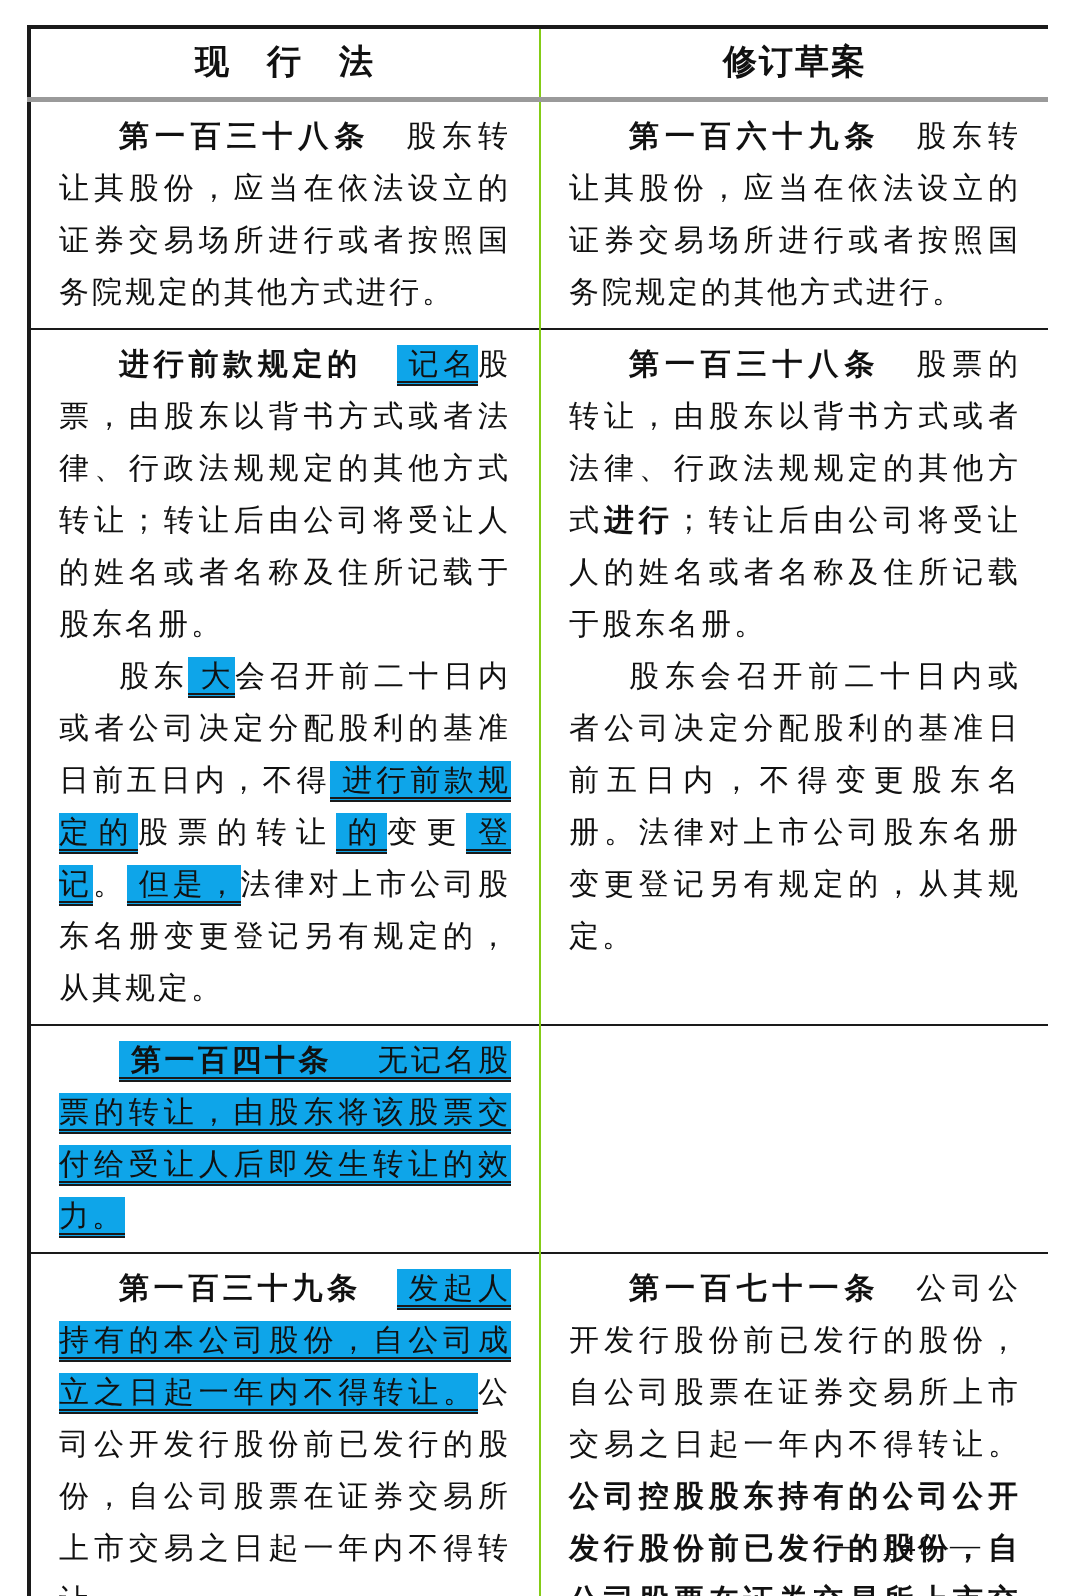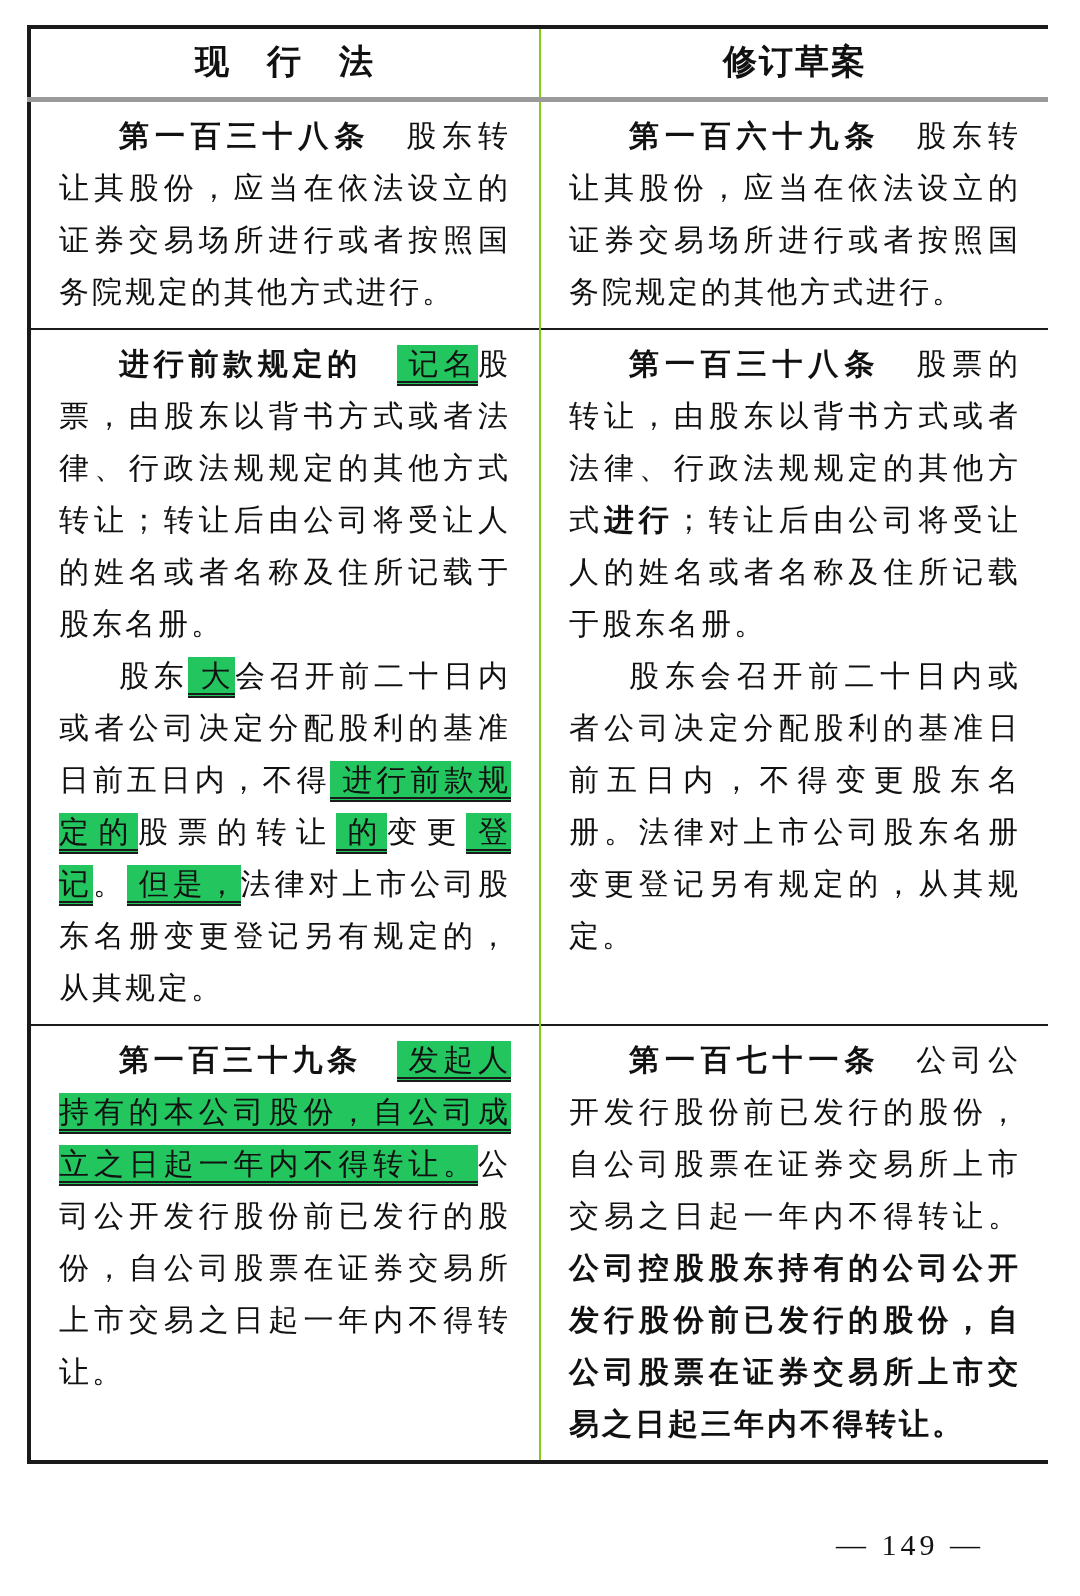--- a/index.html
+++ b/index.html
@@ -57,21 +57,21 @@
   .run { }
   .title {
     font-weight: bold;
     font-family: "Liberation Sans", sans-serif;
   }
   .add {
     font-weight: bold;
     font-family: "Liberation Sans", sans-serif;
   }
   .del {
-    background: #22c55e;
+    background: #0ea5e9;
     border-bottom: 5px double #1a1a1a;
     padding: 2px 0 1px 12px;
   }
   .footer {
     position: absolute;
     right: 64px;
     top: 1528px;
     font-size: 30px;
     letter-spacing: 4px;
     white-space: nowrap;
@@ -102,20 +102,26 @@
             <p><span class="run title">进行前款规定的</span><span class="run">　</span><span class="run del">记名</span><span class="run">股票，由股东以背书方式或者法律、行政法规规定的其他方式转让；转让后由公司将受让人的姓名或者名称及住所记载于股东名册。</span></p>
             <p><span class="run">股东</span><span class="run del">大</span><span class="run">会召开前二十日内或者公司决定分配股利的基准日前五日内，不得</span><span class="run del">进行前款规定的</span><span class="run">股票的转让</span><span class="run del">的</span><span class="run">变更</span><span class="run del">登记</span><span class="run">。</span><span class="run del">但是，</span><span class="run">法律对上市公司股东名册变更登记另有规定的，从其规定。</span></p>
           </td>
           <td>
             <p><span class="run title">第一百三十八条</span><span class="run">　股票的转让，由股东以背书方式或者法律、行政法规规定的其他方式</span><span class="run add">进行</span><span class="run">；转让后由公司将受让人的姓名或者名称及住所记载于股东名册。</span></p>
             <p><span class="run">股东会召开前二十日内或者公司决定分配股利的基准日前五日内，不得变更股东名册。法律对上市公司股东名册变更登记另有规定的，从其规定。</span></p>
           </td>
         </tr>
         <tr>
           <td>
+            <p><span class="run title del">第一百四十条</span><span class="run del">　无记名股票的转让，由股东将该股票交付给受让人后即发生转让的效力。</span></p>
+          </td>
+          <td></td>
+        </tr>
+        <tr>
+          <td>
             <p><span class="run title">第一百三十九条</span><span class="run">　</span><span class="run del">发起人持有的本公司股份，自公司成立之日起一年内不得转让。</span><span class="run">公司公开发行股份前已发行的股份，自公司股票在证券交易所上市交易之日起一年内不得转让。</span></p>
           </td>
           <td>
             <p><span class="run title">第一百七十一条</span><span class="run">　公司公开发行股份前已发行的股份，自公司股票在证券交易所上市交易之日起一年内不得转让。</span><span class="run add">公司控股股东持有的公司公开发行股份前已发行的股份，自公司股票在证券交易所上市交易之日起三年内不得转让。</span></p>
           </td>
         </tr>
       </tbody>
   </table>
   <div class="footer">— 149 —</div>
 </div>

